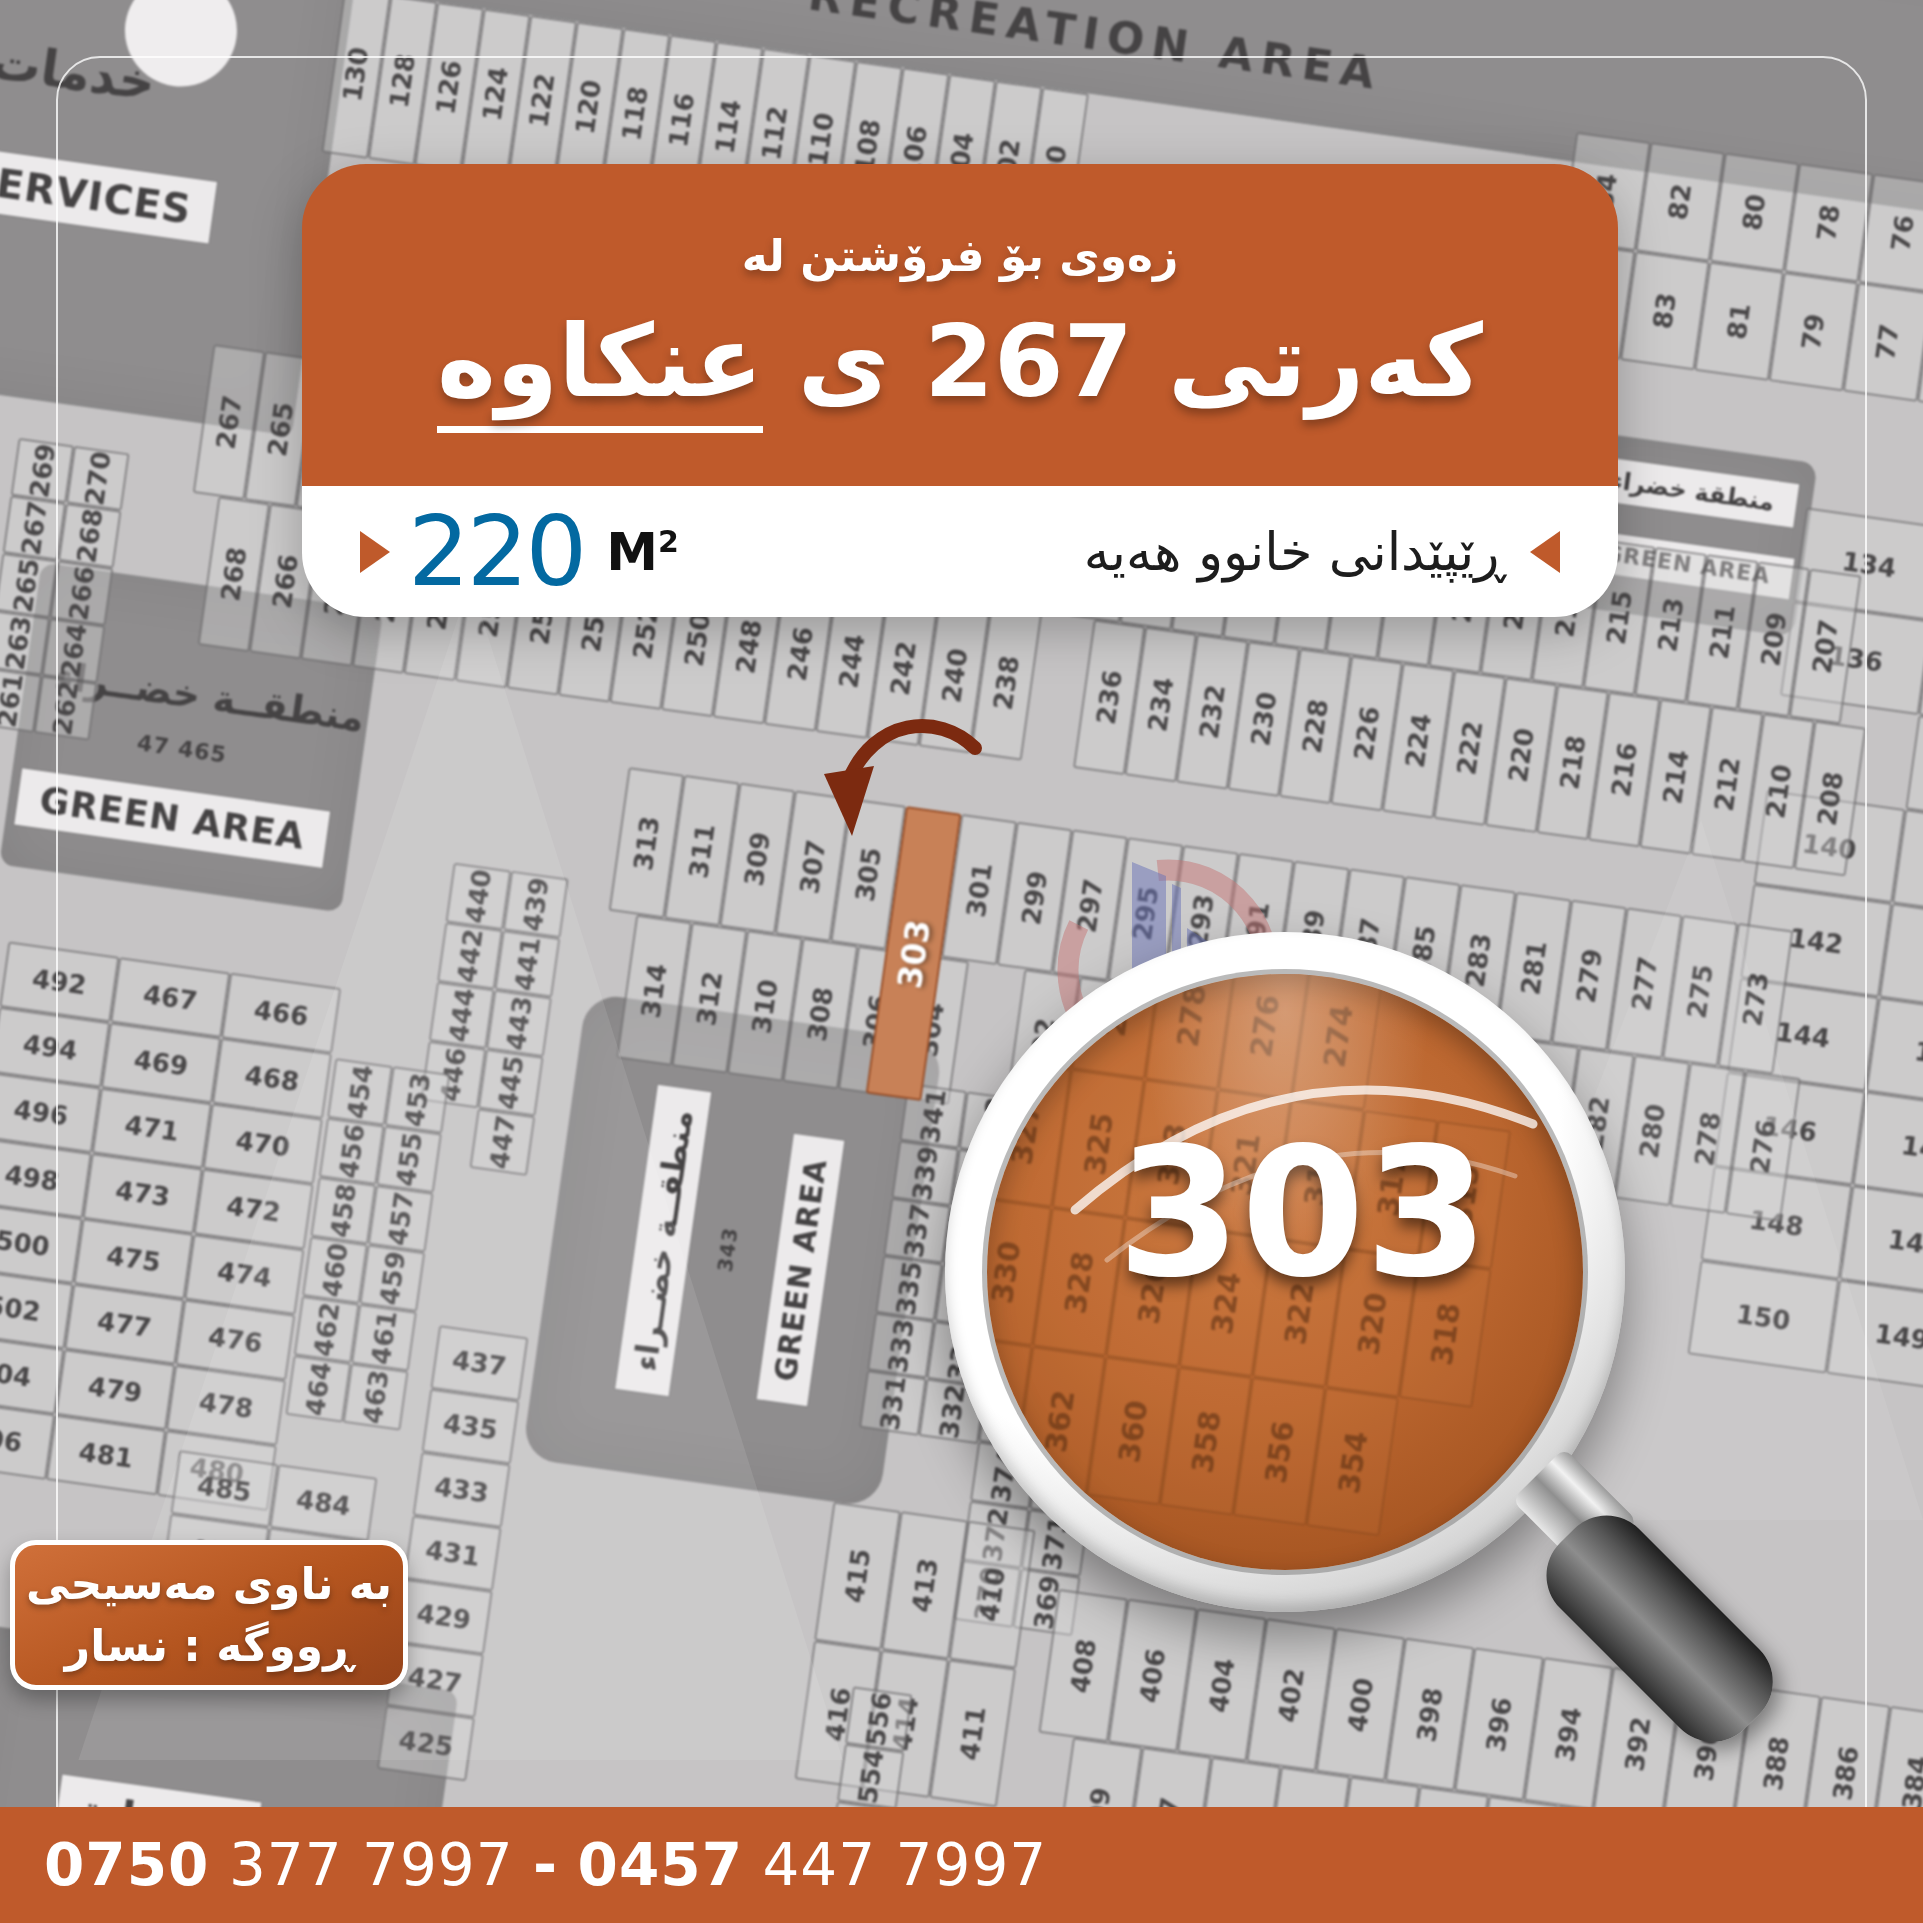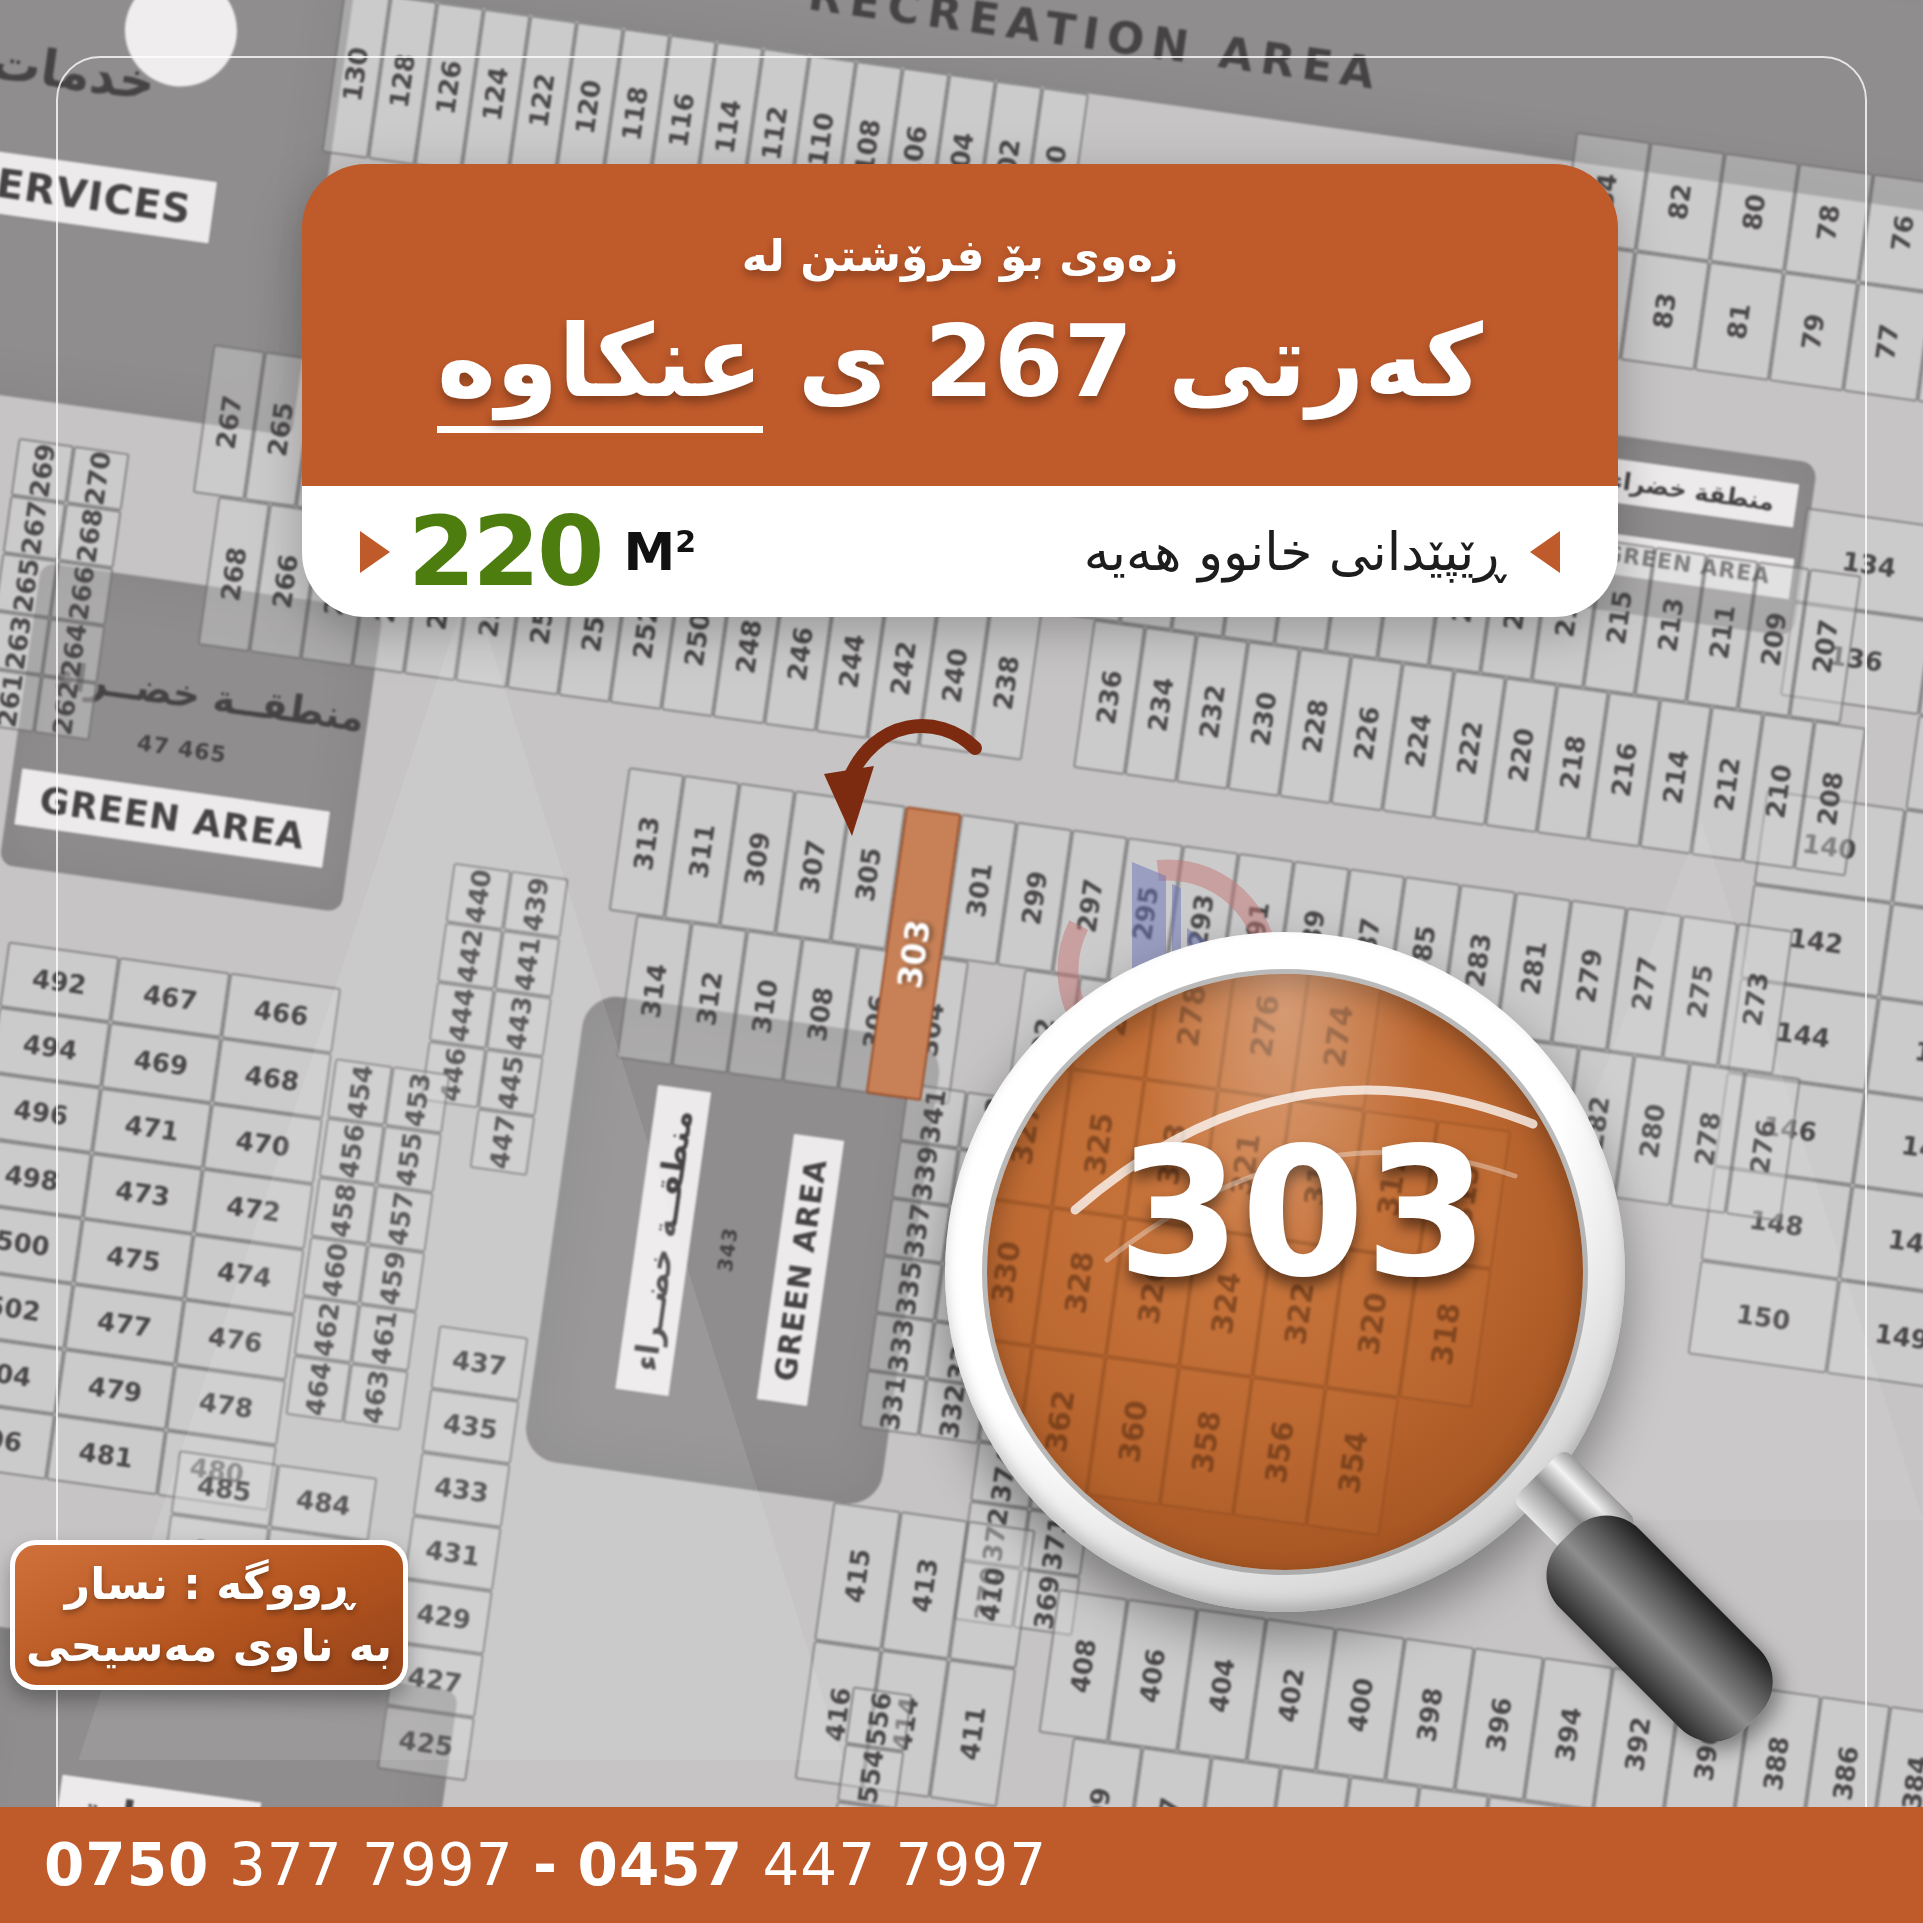--- a/index.html
+++ b/index.html
@@ -44,21 +44,21 @@
   .banner-line1{font-size:44px;font-weight:600;text-shadow:0 5px 8px rgba(0,0,0,.28);}
   .banner-line2{font-size:100px;font-weight:800;margin-top:22px;text-shadow:0 6px 10px rgba(0,0,0,.3);}
   .banner-line2 .uline{border-bottom:7px solid #fff;padding-bottom:6px;}
   .banner-info{background:#ffffff;border-radius:0 0 64px 64px;height:131px;
     display:flex;align-items:center;justify-content:space-between;padding:0 58px;box-sizing:border-box;}
   .area-group{display:flex;align-items:center;gap:18px;}
   .tri-r{width:0;height:0;border-top:21px solid transparent;border-bottom:21px solid transparent;
     border-left:30px solid #bf5a2b;}
   .tri-l{width:0;height:0;border-top:21px solid transparent;border-bottom:21px solid transparent;
     border-right:30px solid #bf5a2b;}
-  .area-val{font-size:97px;font-weight:700;color:#4d7c0f;letter-spacing:-3px;}
+  .area-val{font-size:97px;font-weight:400;color:#0369a1;letter-spacing:-3px;}
   .area-unit{font-size:52px;font-weight:800;color:#111;margin-left:4px;}
   .area-unit sup{font-size:30px;font-weight:800;}
   .note-group{display:flex;align-items:center;gap:24px;}
   .note-text{font-size:52px;font-weight:500;color:#1d1d1d;}
 
   
   .magnifier{position:absolute;left:945px;top:932px;width:680px;height:680px;z-index:12;}
   .mag-rim{position:absolute;inset:0;border-radius:50%;
     background:radial-gradient(circle at 38% 28%,#ffffff 55%,#d2d2d2 78%,#b9b9b9 100%);
     box-shadow:0 24px 50px rgba(0,0,0,.38),inset 0 -8px 14px rgba(0,0,0,.18);}
@@ -1099,22 +1099,22 @@
           <path d="M 120 286 Q 320 128 528 202" fill="none" stroke="rgba(255,255,255,0.35)" stroke-width="5" stroke-linecap="round"></path>
         </svg>
         <div class="lens-num">303</div>
       </div>
     </div>
     <div class="mag-collar"></div>
     <div class="mag-handle"></div>
   </div>
 
   <div class="dir-label" dir="rtl">
+    <div>بە ناوی مەسیحی</div>
     <div>ڕووگە : نسار</div>
-    <div>بە ناوی مەسیحی</div>
   </div>
 
   <div class="footer">
     <div class="phones" dir="ltr">
       <b>0750</b>
       <span>377 7997</span>
       <b>-</b>
       <b>0457</b>
       <span>447 7997</span>
     </div>

